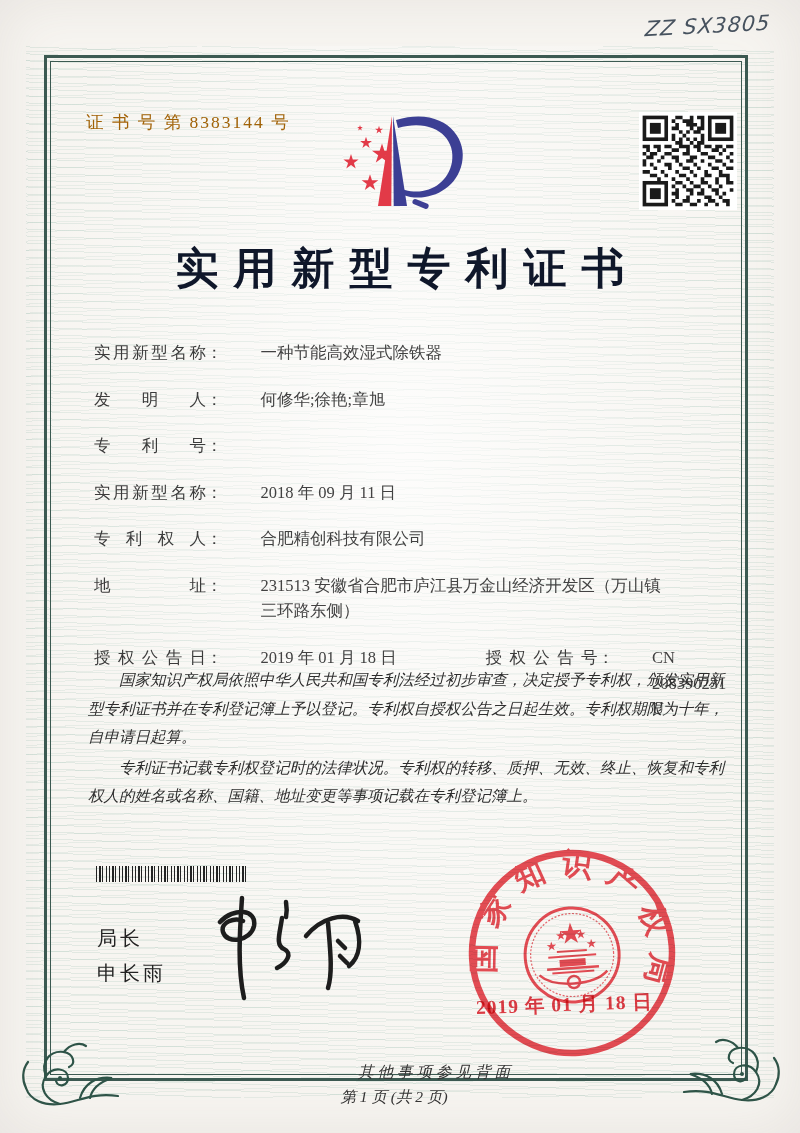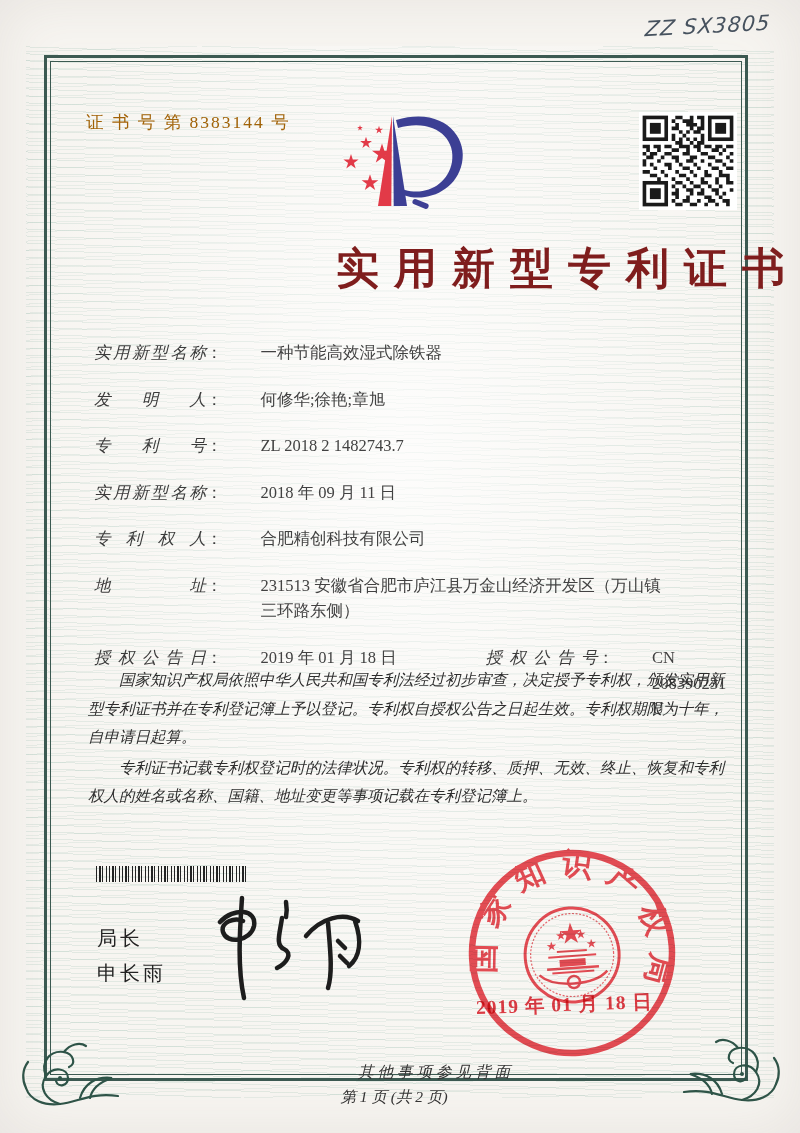--- a/index.html
+++ b/index.html
@@ -30,27 +30,27 @@
     font-size:21px;color:#46525f;letter-spacing:1px;
     transform:rotate(-3deg) skewX(-8deg);
   }
 
   .cert-no{position:absolute;left:86px;top:110px;font-size:17.5px;letter-spacing:2px;color:#a16207;}
 
   .logo{position:absolute;left:330px;top:106px;width:150px;height:135px;}
   .qr{position:absolute;left:637px;top:112px;width:102px;height:98px;}
 
   .title{
-    position:absolute;left:0;top:240px;width:800px;text-align:right;
-    font-size:43px;font-weight:700;letter-spacing:15px;text-indent:15px;color:#7f1d1d;
+    position:absolute;left:0;top:240px;width:800px;text-align:center;
+    font-size:43px;font-weight:700;letter-spacing:15px;text-indent:15px;color:#0f172a;
   }
 
   .fields{position:absolute;left:94px;top:340px;width:640px;font-size:16.5px;color:#3b3b3b;}
   .frow{display:flex;align-items:flex-start;margin-bottom:21px;line-height:1.55;}
-  .flabel{display:inline-block;width:112px;flex:none;text-align:justify;text-align-last:justify;font-style:italic;}
+  .flabel{display:inline-block;width:112px;flex:none;text-align:justify;text-align-last:justify;}
   .fcolon{flex:none;margin-right:6px;}
   .fvalue{color:#424242;margin-left:32px;}
   .addr .fvalue{width:415px;}
   .dual .fvalue-a{width:225px;flex:none;}
 
   .paras{
     position:absolute;left:88px;top:666px;width:636px;
     font-size:15.5px;line-height:1.84;color:#2e2e2e;text-align:justify;font-style:italic;
   }
   .paras p{margin:0 0 2px;text-indent:2em;}
@@ -157,21 +157,20 @@
       <span class="fvalue">一种节能高效湿式除铁器</span>
   </div>
   <div class="frow">
     <span class="flabel">发明人</span>
       <span class="fcolon">：</span>
       <span class="fvalue">何修华;徐艳;章旭</span>
   </div>
   <div class="frow">
     <span class="flabel">专利号</span>
       <span class="fcolon">：</span>
-      <span class="fvalue">ZL 2018 2 1482743.7</span>
   </div>
   <div class="frow">
     <span class="flabel">实用新型名称</span>
       <span class="fcolon">：</span>
       <span class="fvalue">2018 年 09 月 11 日</span>
   </div>
   <div class="frow">
     <span class="flabel">专利权人</span>
       <span class="fcolon">：</span>
       <span class="fvalue">合肥精创科技有限公司</span>

